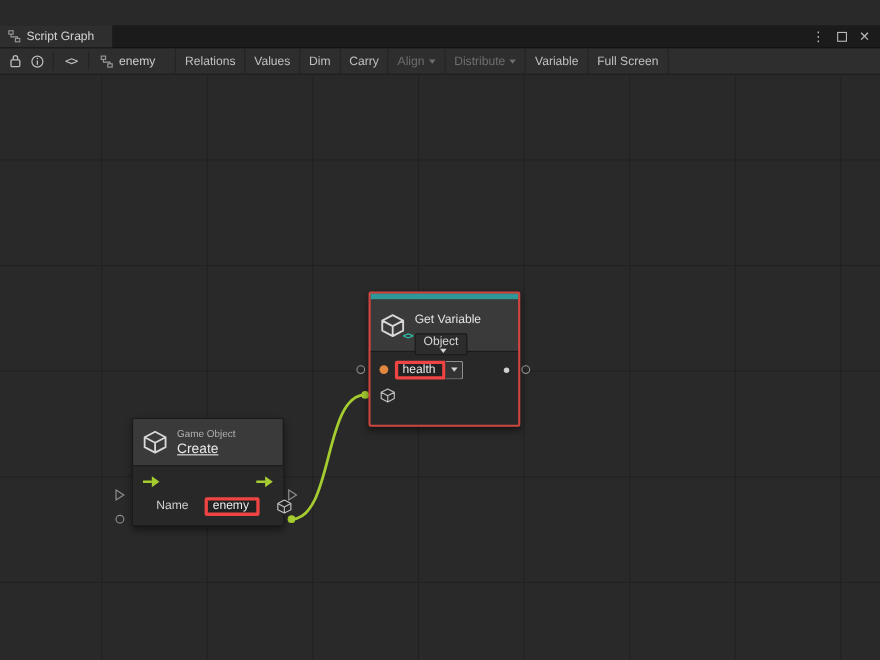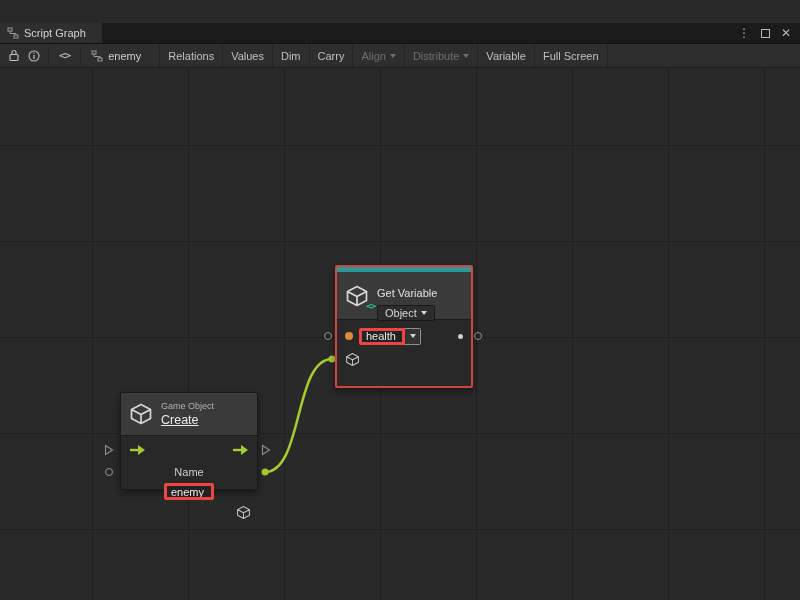--- a/index.html
+++ b/index.html
@@ -44,27 +44,27 @@
   .node.selected { border:2px solid #d0453f; }
   .teal { height:5px; background:#2e9899; }
   .n-head { display:flex; align-items:center; gap:8px; padding:4px 8px; }
   .gv .n-head { height:47px; }
   .cr .n-head { height:42px; }
   .cube-wrap { position:relative; flex:0 0 auto; line-height:0; }
   .code-badge { position:absolute; right:-7px; bottom:-3px; font-family:"DejaVu Sans Mono", monospace; font-size:9px; font-weight:bold; color:#2fc6a8; background:#3a3a3a; letter-spacing:-1px; line-height:1; padding:0 1px; }
   .n-title { font-size:11px; color:#e2e2e2; margin-bottom:4px;margin-top:17px; }
   .n-sub { font-size:9px; color:#b0b0b0; margin-bottom:2px; }
   .n-title2 { font-size:12.5px; color:#e9e9e9;text-decoration:underline; }
-  .kind-dd { display:inline-flex; align-items:center; background:#2c2c2c; border:1px solid #191919; border-radius:2px; padding:1px 7px; font-size:11px; color:#d6d6d6; }
+  .kind-dd { display:inline-flex; align-items:center; background:#2c2c2c; border:1px solid #191919; border-radius:2px; padding:1px 7px; font-size:11px; color:#d6d6d6;flex-direction:column; }
   .n-body { background:#282828; border-top:1px solid #1b1b1b; padding:6px 8px 18px; }
   .cr .n-body { padding:5px 6px 6px; }
   .prow { display:flex; align-items:center; gap:6px; height:20px; }
   .prow2 { display:flex; align-items:center; height:18px; margin-top:4px; }
   .frow { display:flex; align-items:center; justify-content:space-between; height:18px; padding:0 2px; }
-  .nrow { display:flex; align-items:center; gap:5px; height:22px; margin-top:2px;flex-direction:column; }
+  .nrow { display:flex; align-items:center; gap:15px; height:22px; margin-top:2px; }
   .dot { display:inline-block; border-radius:50%; }
   .dot.orange { width:8px; height:8px; background:#e0883e; }
   .dot.tiny { width:5px; height:5px; background:#cfcfcf; margin-left:auto; }
   .combo { display:inline-flex; }
   .field, .combo input { width:50px; height:17px; background:#222222; border:3px solid #ef4444; border-radius:2px; color:#eaeaea; font-size:11px; font-family:"Liberation Sans", sans-serif; padding:0 4px; outline:none; }
   .combo input { width:46px; border-radius:2px 0 0 2px; }
   .combo-dd { width:16px; height:17px; display:inline-flex; align-items:center; justify-content:center; background:#333333; border:1px solid #8f8f8f; border-left:none; border-radius:0 2px 2px 0; color:#d5d5d5; }
   .combo-dd .caret { margin-left:0; }
   .plabel { font-size:11px; color:#cfcfcf; }
   .cube-end { margin-left:auto; line-height:0; }
@@ -191,21 +191,21 @@
           <span class="dot tiny"></span>
         </div>
         <div class="prow2">
           <svg width="15" height="15" style="color:#c0c0c0;">
               <use href="#cube"></use>
             </svg>
         </div>
       </div>
     </div>
 
-    <div class="node cr" style="left:120px; top:324px; width:138px;">
+    <div class="node cr" style="left:120px; top:312px; width:138px;">
       <div class="n-head">
         <span class="cube-wrap">
           <svg width="24" height="24" style="color:#d8d8d8;">
               <use href="#cube"></use>
             </svg>
         </span>
         <span>
           <div class="n-sub">Game Object</div>
           <div class="n-title2">Create</div>
         </span>

